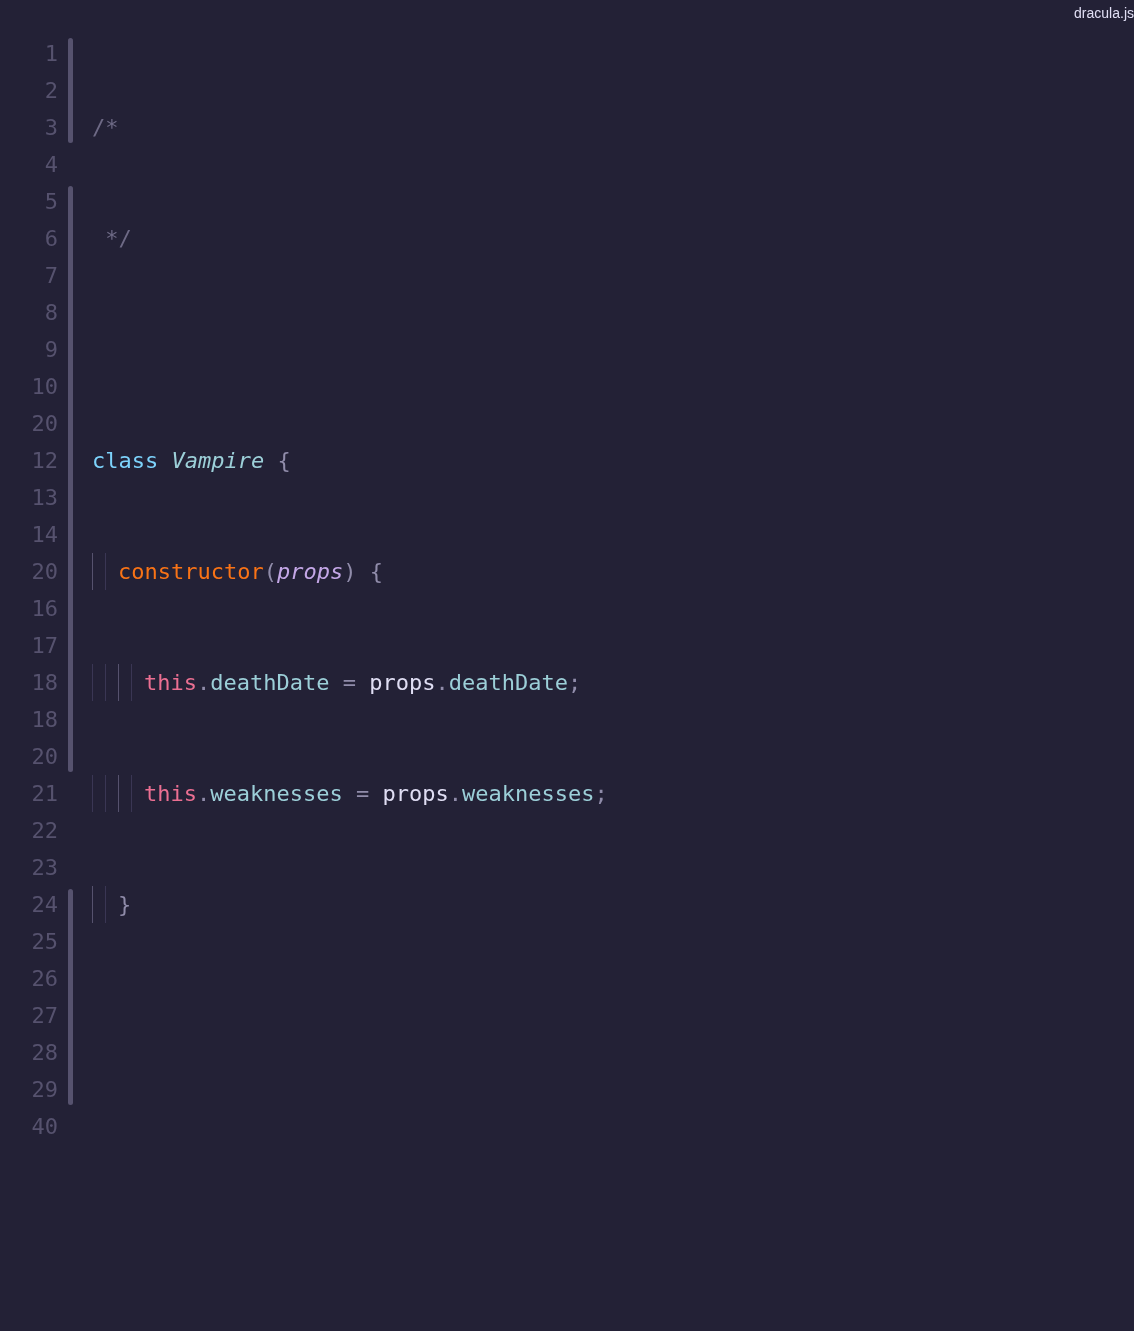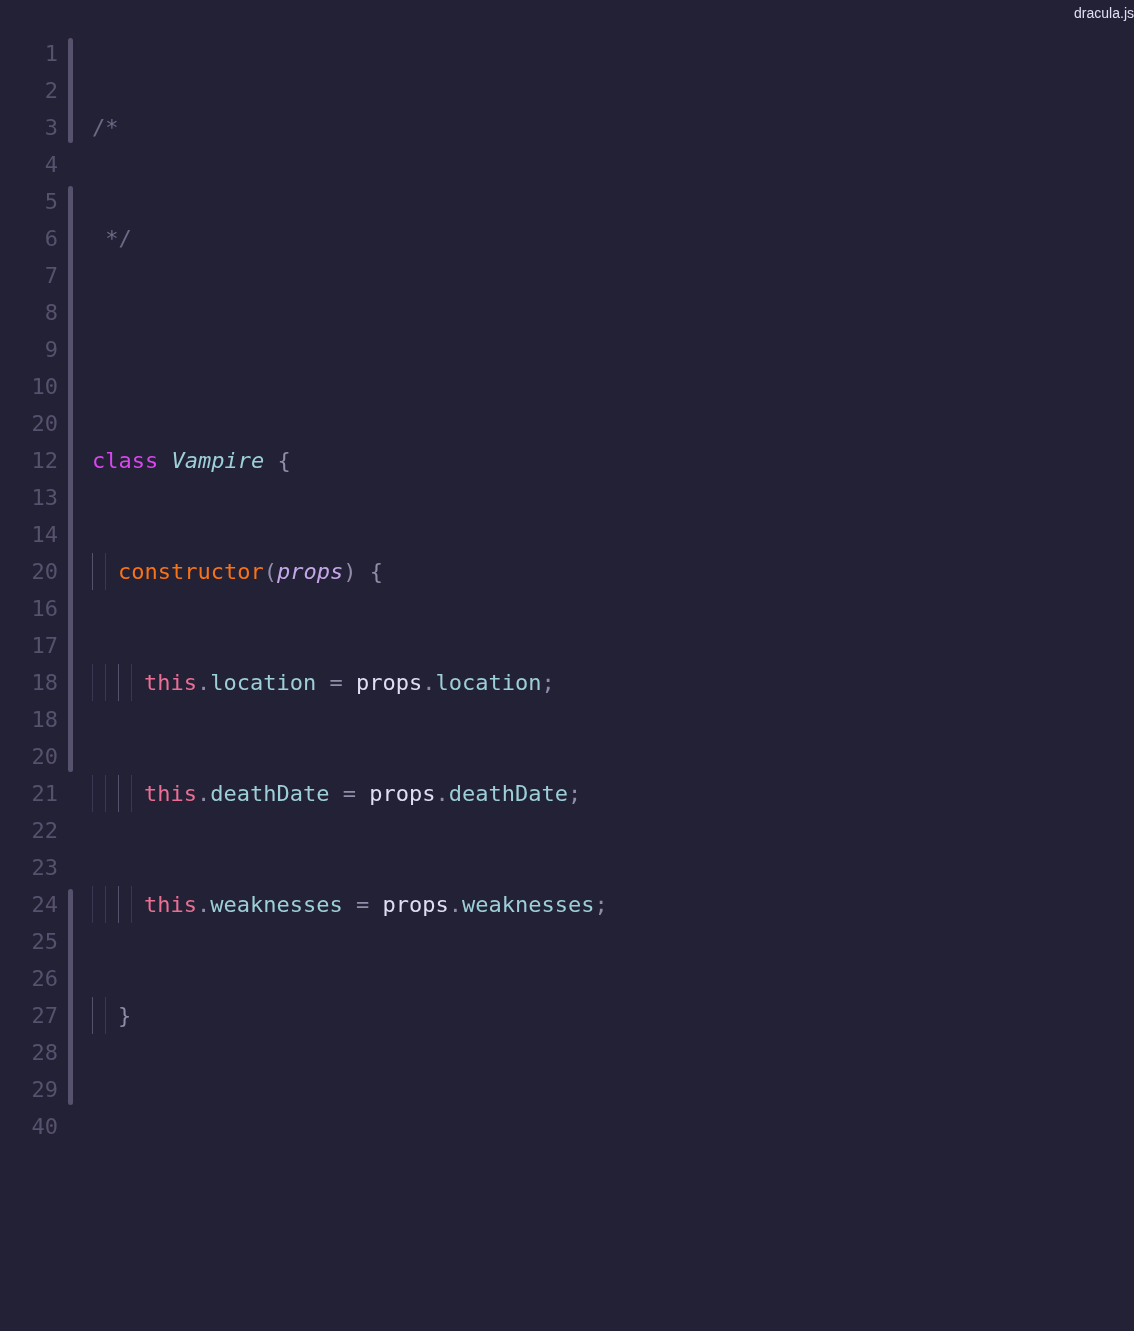--- a/index.html
+++ b/index.html
@@ -68,21 +68,21 @@
     }
     .indent {
       display: inline-block;
       width: 13px;
       border-left: 1px solid #3a3654;
       height: 37px;
       vertical-align: top;
     }
     .indent.lit { border-left-color: #56526e; }
     .comment { color: #6e6a86; }
-    .keyword { color: #d946ef; }
+    .keyword { color: #7dd3fc; }
     .classname { color: #9ccfd8; font-style: italic; }
     .fn { color: #f97316; }
     .param { color: #c4a7e7; font-style: italic; }
     .this { color: #eb6f92; }
     .prop { color: #9ccfd8; }
     .punct { color: #908caa; }
     .op { color: #908caa; }
     .ident { color: #e0def4; }
   </style>
 </head>
@@ -204,21 +204,20 @@
         <div class="bar"></div>
       </div>
       <div class="fold-bar"></div>
     </div>
   <div class="code">
     <div class="line"><span class="comment">/*</span></div>
     <div class="line"><span class="comment"> */</span></div>
     <div class="line"></div>
     <div class="line"><span class="keyword">class</span> <span class="classname">Vampire</span><span class="punct"> {</span></div>
     <div class="line"><span class="indent lit"></span><span class="indent"></span><span class="fn">constructor</span><span class="punct">(</span><span class="param">props</span><span class="punct">)</span><span class="punct"> {</span></div>
-    <div class="line"><span class="indent"></span><span class="indent"></span><span class="indent lit"></span><span class="indent"></span><span class="this">this</span><span class="punct">.</span><span class="prop">location</span><span class="op"> = </span><span class="ident">props</span><span class="punct">.</span><span class="prop">location</span><span class="punct">;</span></div>
     <div class="line"><span class="indent"></span><span class="indent"></span><span class="indent lit"></span><span class="indent"></span><span class="this">this</span><span class="punct">.</span><span class="prop">deathDate</span><span class="op"> = </span><span class="ident">props</span><span class="punct">.</span><span class="prop">deathDate</span><span class="punct">;</span></div>
     <div class="line"><span class="indent"></span><span class="indent"></span><span class="indent lit"></span><span class="indent"></span><span class="this">this</span><span class="punct">.</span><span class="prop">weaknesses</span><span class="op"> = </span><span class="ident">props</span><span class="punct">.</span><span class="prop">weaknesses</span><span class="punct">;</span></div>
     <div class="line"><span class="indent lit"></span><span class="indent"></span><span class="punct">}</span></div>
     
     
     
     
     
     
     

